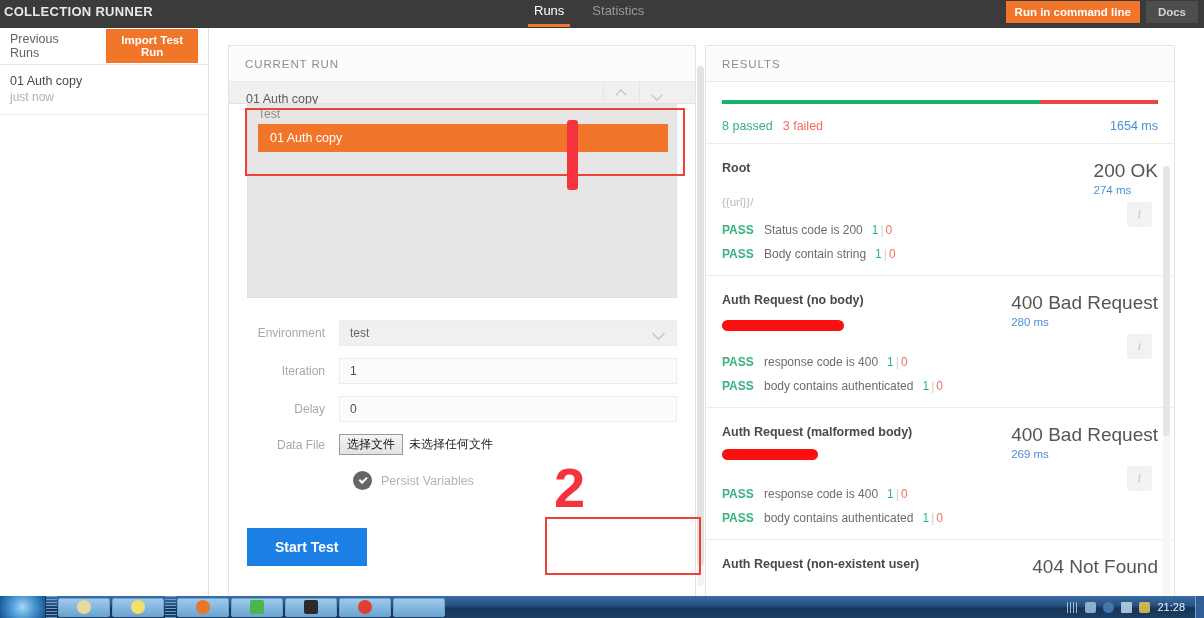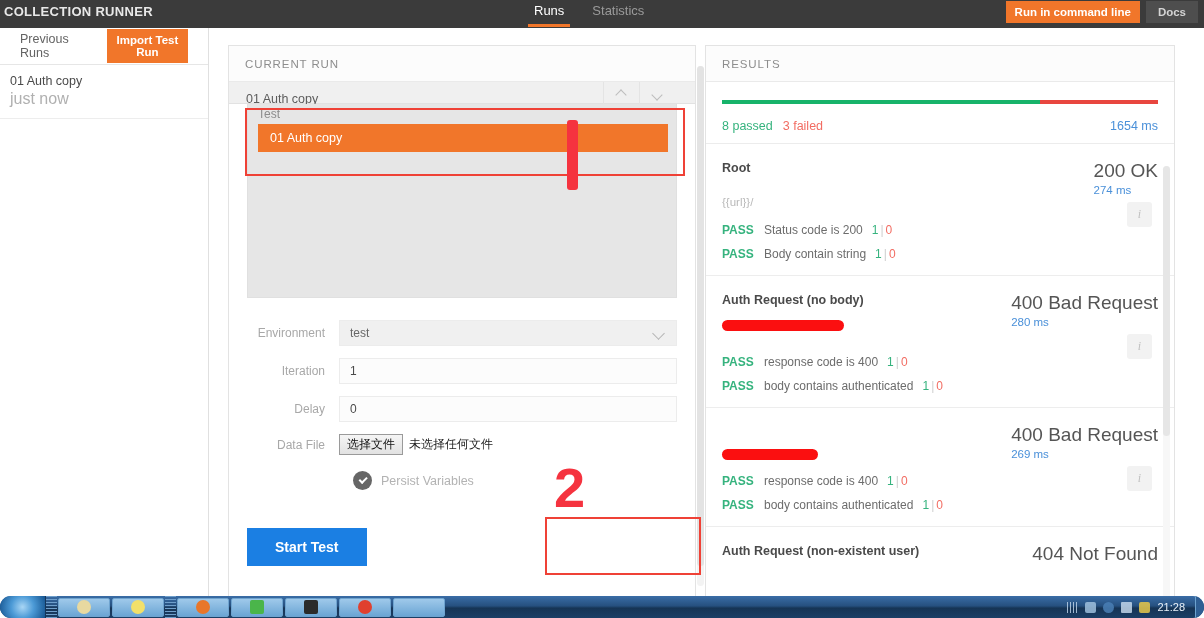--- a/index.html
+++ b/index.html
@@ -44,30 +44,30 @@
   
   .main { position: absolute; left: 0; top: 28px; width: 1204px; height: 568px; background: #fff; }
 
   
   .sidebar {
     position: absolute; left: 0; top: 0; width: 209px; height: 568px;
     background: #fff; border-right: 1px solid #e0e0e0;
   }
   .sidebar-head {
     height: 37px; border-bottom: 1px solid #e6e6e6;
-    display: flex; align-items: center; padding: 0 20px; gap: 10px;
+    display: flex; align-items: center; padding: 0 10px; gap: 10px;
   }
   .sidebar-head-label { font-size: 12.5px; color: #636363; }
   .btn-import {
     background: #f1762a; color: #fff; font-size: 11.5px; font-weight: bold;
     padding: 5px 8px; border: none; cursor: pointer; margin-left: 16px;
   }
   .run-item { padding: 9px 10px 10px 10px; border-bottom: 1px solid #ededed; cursor: pointer; }
   .run-item-name { font-size: 12.5px; color: #4a4a4a; line-height: 15px; }
-  .run-item-time { font-size: 16px; color: #b0b0b0; margin-top: 1px; }
+  .run-item-time { font-size: 12px; color: #b0b0b0; margin-top: 1px; }
 
   
   .center {
     position: absolute; left: 228px; top: 17px; width: 468px; height: 551px;
     background: #fff; border: 1px solid #e3e3e3; border-bottom: none;
   }
   .panel-head {
     height: 36px; border-bottom: 1px solid #eaeaea; background: #fcfcfc;
     display: flex; align-items: center; padding: 0 16px;
   }
@@ -224,21 +224,21 @@
   .anno-num {
     color: #f5333f; font-size: 56px; font-weight: bold;
     font-family: "Liberation Sans", sans-serif; line-height: 1;
   }
 
   
   .taskbar {
     position: absolute; left: 0; top: 596px; width: 1204px; height: 22px;
     background: linear-gradient(#2f5f94, #1d3f66 48%, #16314f 52%, #2a5party 100%);
     background: linear-gradient(180deg,#3a6da6 0%, #26507f 45%, #163455 55%, #1b3f66 100%);
-    display: flex; align-items: center; overflow: hidden; border-radius: 11px;
+    display: flex; align-items: center; overflow: hidden;
   }
   .tb-start {
     width: 46px; height: 22px; flex-shrink: 0;
     background: radial-gradient(circle at 50% 50%, #a9d6f5 0%, #4c9ad6 45%, #14538f 100%);
     border-right: 1px solid #14365a;
   }
   .tb-grip { width: 11px; height: 22px; flex-shrink: 0;
     background: repeating-linear-gradient(180deg,#6f9fcb 0 1px,transparent 1px 3px); }
   .tb-item {
     width: 52px; height: 19px; margin: 0 1px; flex-shrink: 0;
@@ -421,20 +421,21 @@
                 <span class="assert-pass">PASS</span>
                 <span class="assert-text">body contains authenticated</span>
                 <span class="assert-counts"><span class="cnt-ok">1</span><span class="cnt-sep">|</span><span class="cnt-bad">0</span></span>
               </div>
             </div>
             <div class="info-badge">i</div>
           </div>
           <div class="result-item">
             <div class="ri-top">
               <div class="ri-left">
+                <div class="ri-name">Auth Request (malformed body)</div>
                 <div class="ri-url">&nbsp;</div>
               </div>
               <div class="ri-right">
                 <div class="ri-status">400 Bad Request</div>
                 <div class="ri-ms">269 ms</div>
               </div>
             </div>
             <div class="assertions">
               <div class="assert-row">
                 <span class="assert-pass">PASS</span>

